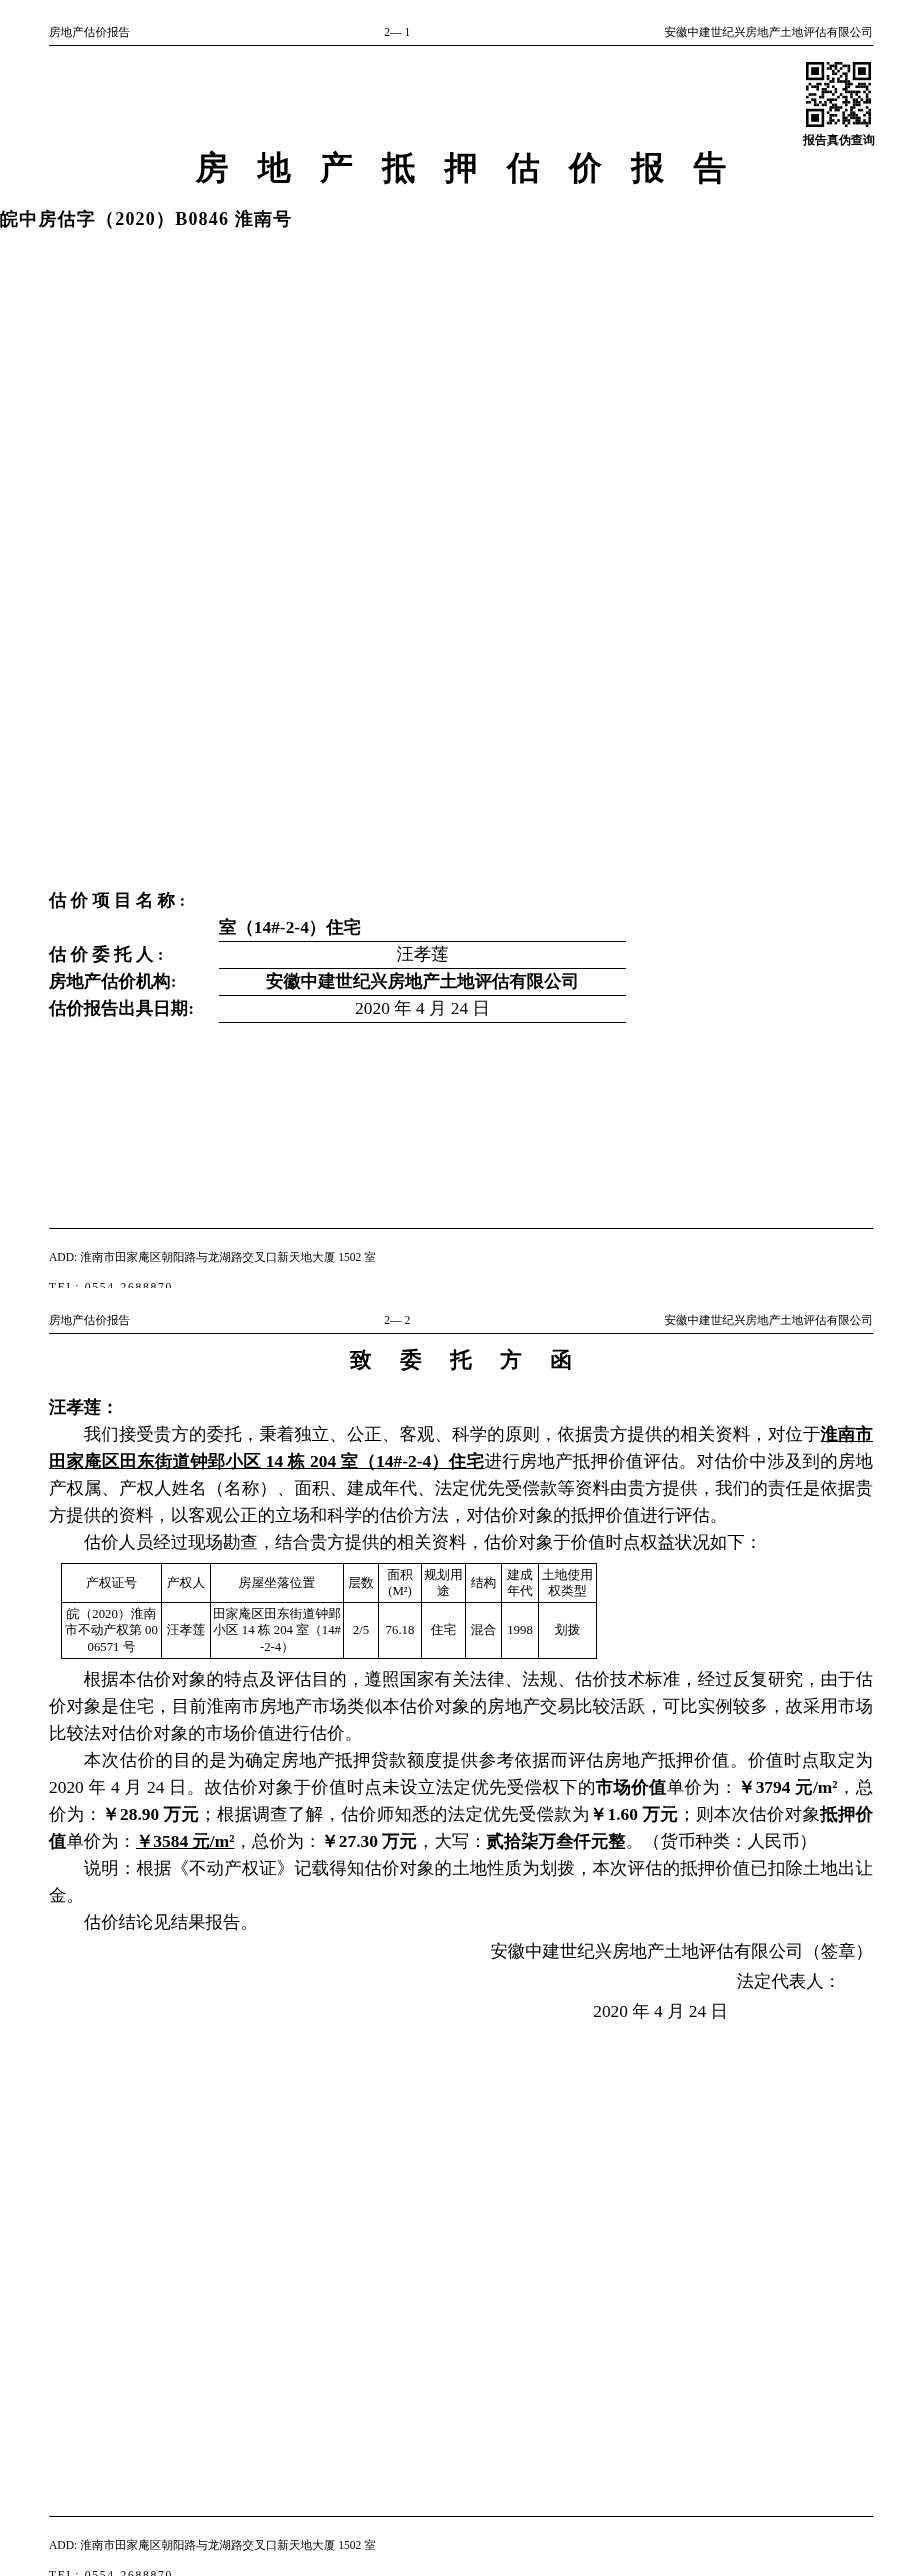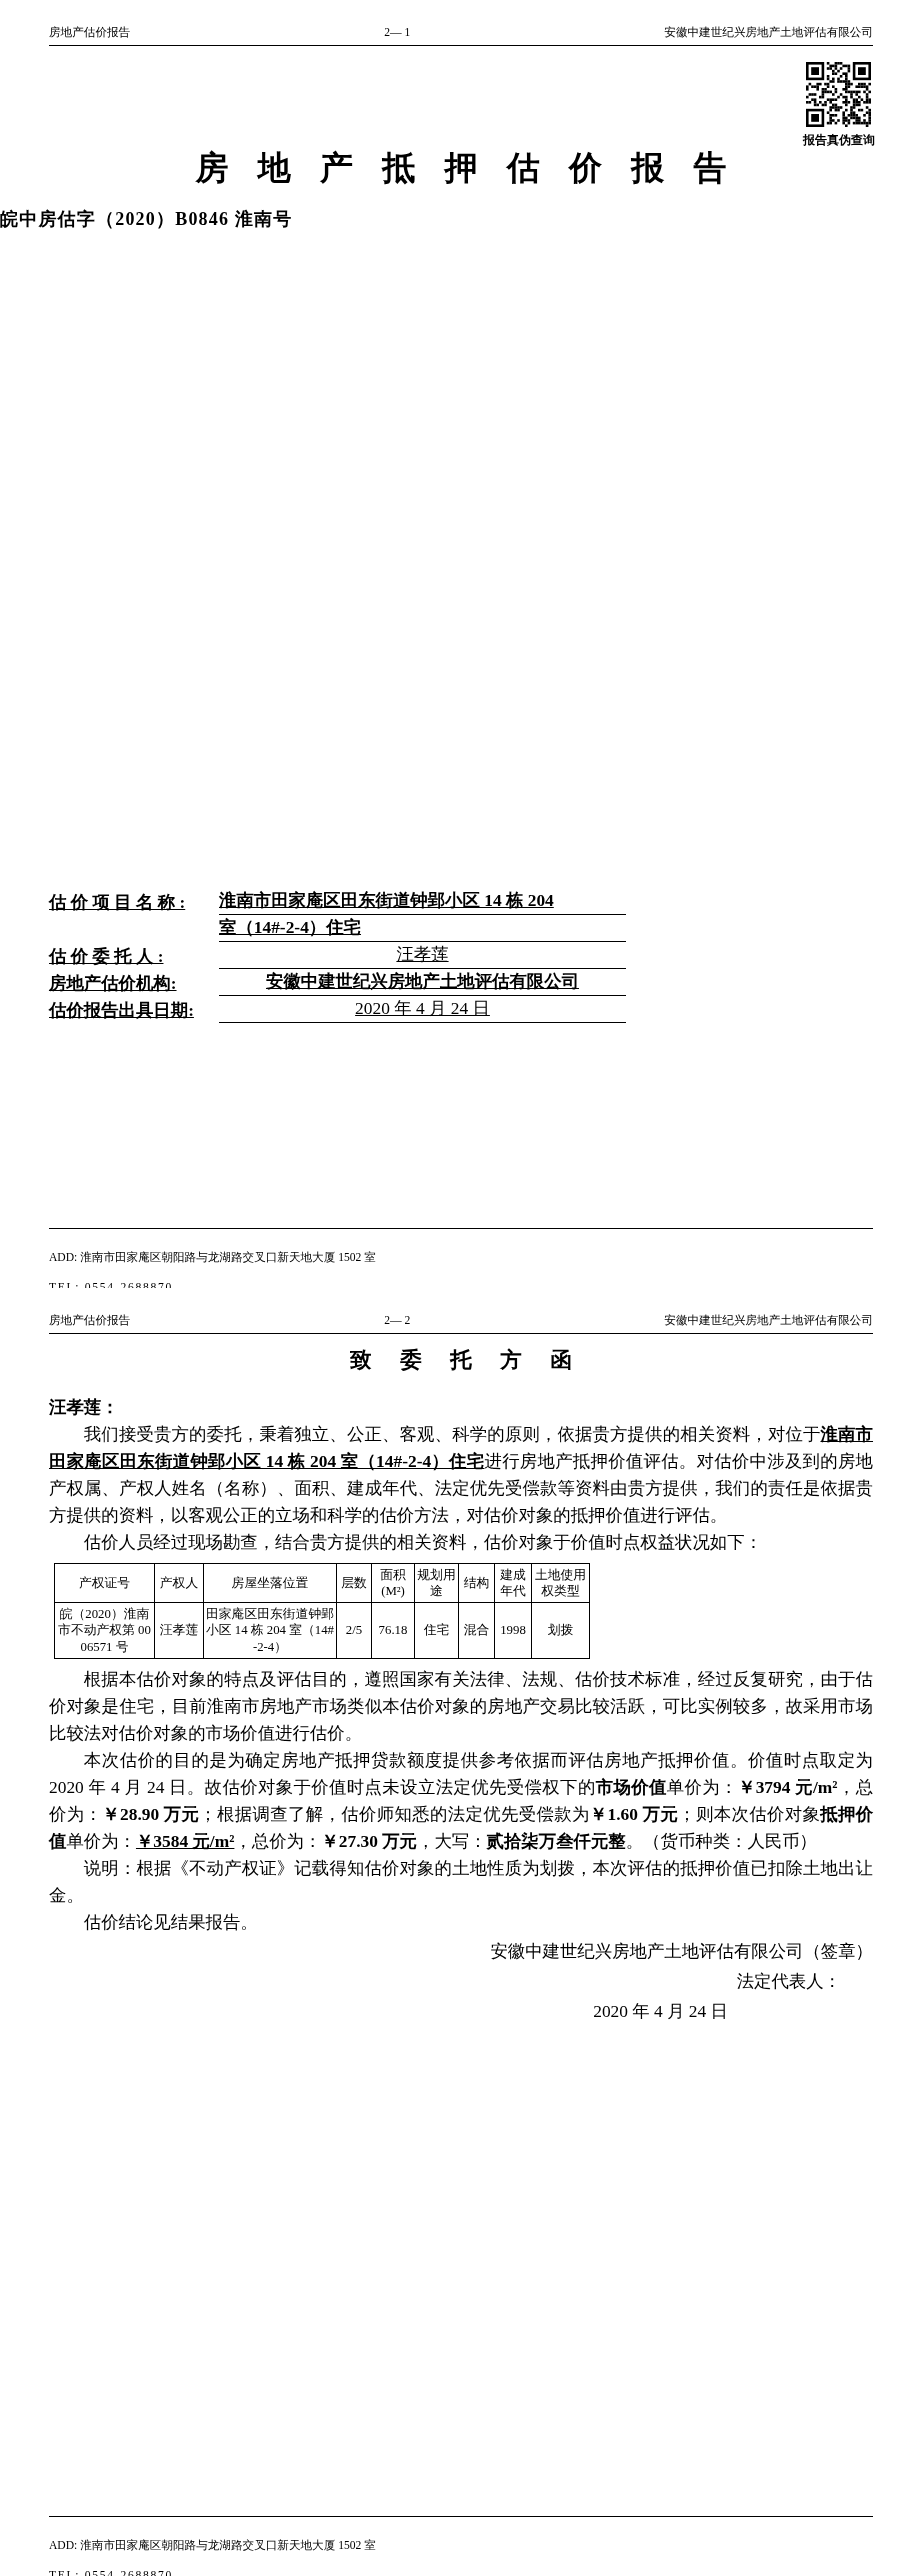--- a/index.html
+++ b/index.html
@@ -36,21 +36,21 @@
   .main-title {
     position:absolute; top:150px; left:0; width:100%;
     text-align:center; font-size:33px; font-weight:bold;
     letter-spacing:10.5px; text-indent:10.5px; line-height:1.1;
   }
   .doc-number {
     position:absolute; top:207px; left:0; width:100%;
     text-align:left; font-size:18px; font-weight:bold; letter-spacing:1.2px;
   }
   .form-block { position:absolute; top:888px; left:49px; width:824px; font-size:17.4px; }
-  .form-line { display:flex; align-items:center; height:27px;text-decoration:underline; }
+  .form-line { display:flex; align-items:flex-start; height:27px; }
   .form-line.cont { padding-left:170px; }
   .form-label { font-weight:bold; width:170px; white-space:nowrap; }
   .form-value {
     width:407px; border-bottom:0.6px solid #000; text-align:center;
     white-space:nowrap; padding-bottom:1.7px;
   }
   .form-value.left { text-align:left; }
   .b { font-weight:bold; }
   .bu { font-weight:bold; text-decoration:underline; }
 
@@ -61,21 +61,21 @@
   }
   .letter-title {
     text-align:center; font-size:21.5px; font-weight:bold;
     letter-spacing:11.6px; text-indent:11.6px; line-height:1.2; margin-bottom:20px;
   }
   .salutation { font-weight:bold; }
   .para { text-indent:2em; }
 
   .info-table {
     border-collapse:collapse; table-layout:fixed; width:535px;
-    margin:7px 5px; font-size:12.8px; line-height:16.3px; text-align:center;padding-left:41px;
+    margin:7px 12px; font-size:12.8px; line-height:16.3px; text-align:center;padding-left:41px;
   }
   .info-table th, .info-table td {
     border:0.6px solid #000; padding:2.9px 1.7px;
     font-weight:normal; vertical-align:middle; word-break:break-all;
   }
 
   .sig { margin-top:0; }
   .sig div { text-align:right; line-height:30px; }
   .sig .rep  { padding-right:32px; }
   .sig .date { padding-right:145px; }
@@ -307,21 +307,20 @@
       </svg>
     <div class="qr-caption">报告真伪查询</div>
   </div>
 
   <div class="main-title">房 地 产 抵 押 估 价 报 告</div>
   <div class="doc-number">皖中房估字（2020）B0846 淮南号</div>
 
   <div class="form-block">
     <div class="form-line">
       <span class="form-label">估 价 项 目 名 称 :</span>
-      <span class="form-value left b">淮南市田家庵区田东街道钟郢小区 14 栋 204</span>
     </div>
     <div class="form-line cont">
       <span class="form-value left b">室（14#-2-4）住宅</span>
     </div>
     <div class="form-line">
       <span class="form-label">估 价 委 托 人 :</span>
       <span class="form-value">汪孝莲</span>
     </div>
     <div class="form-line">
       <span class="form-label">房地产估价机构:</span>

